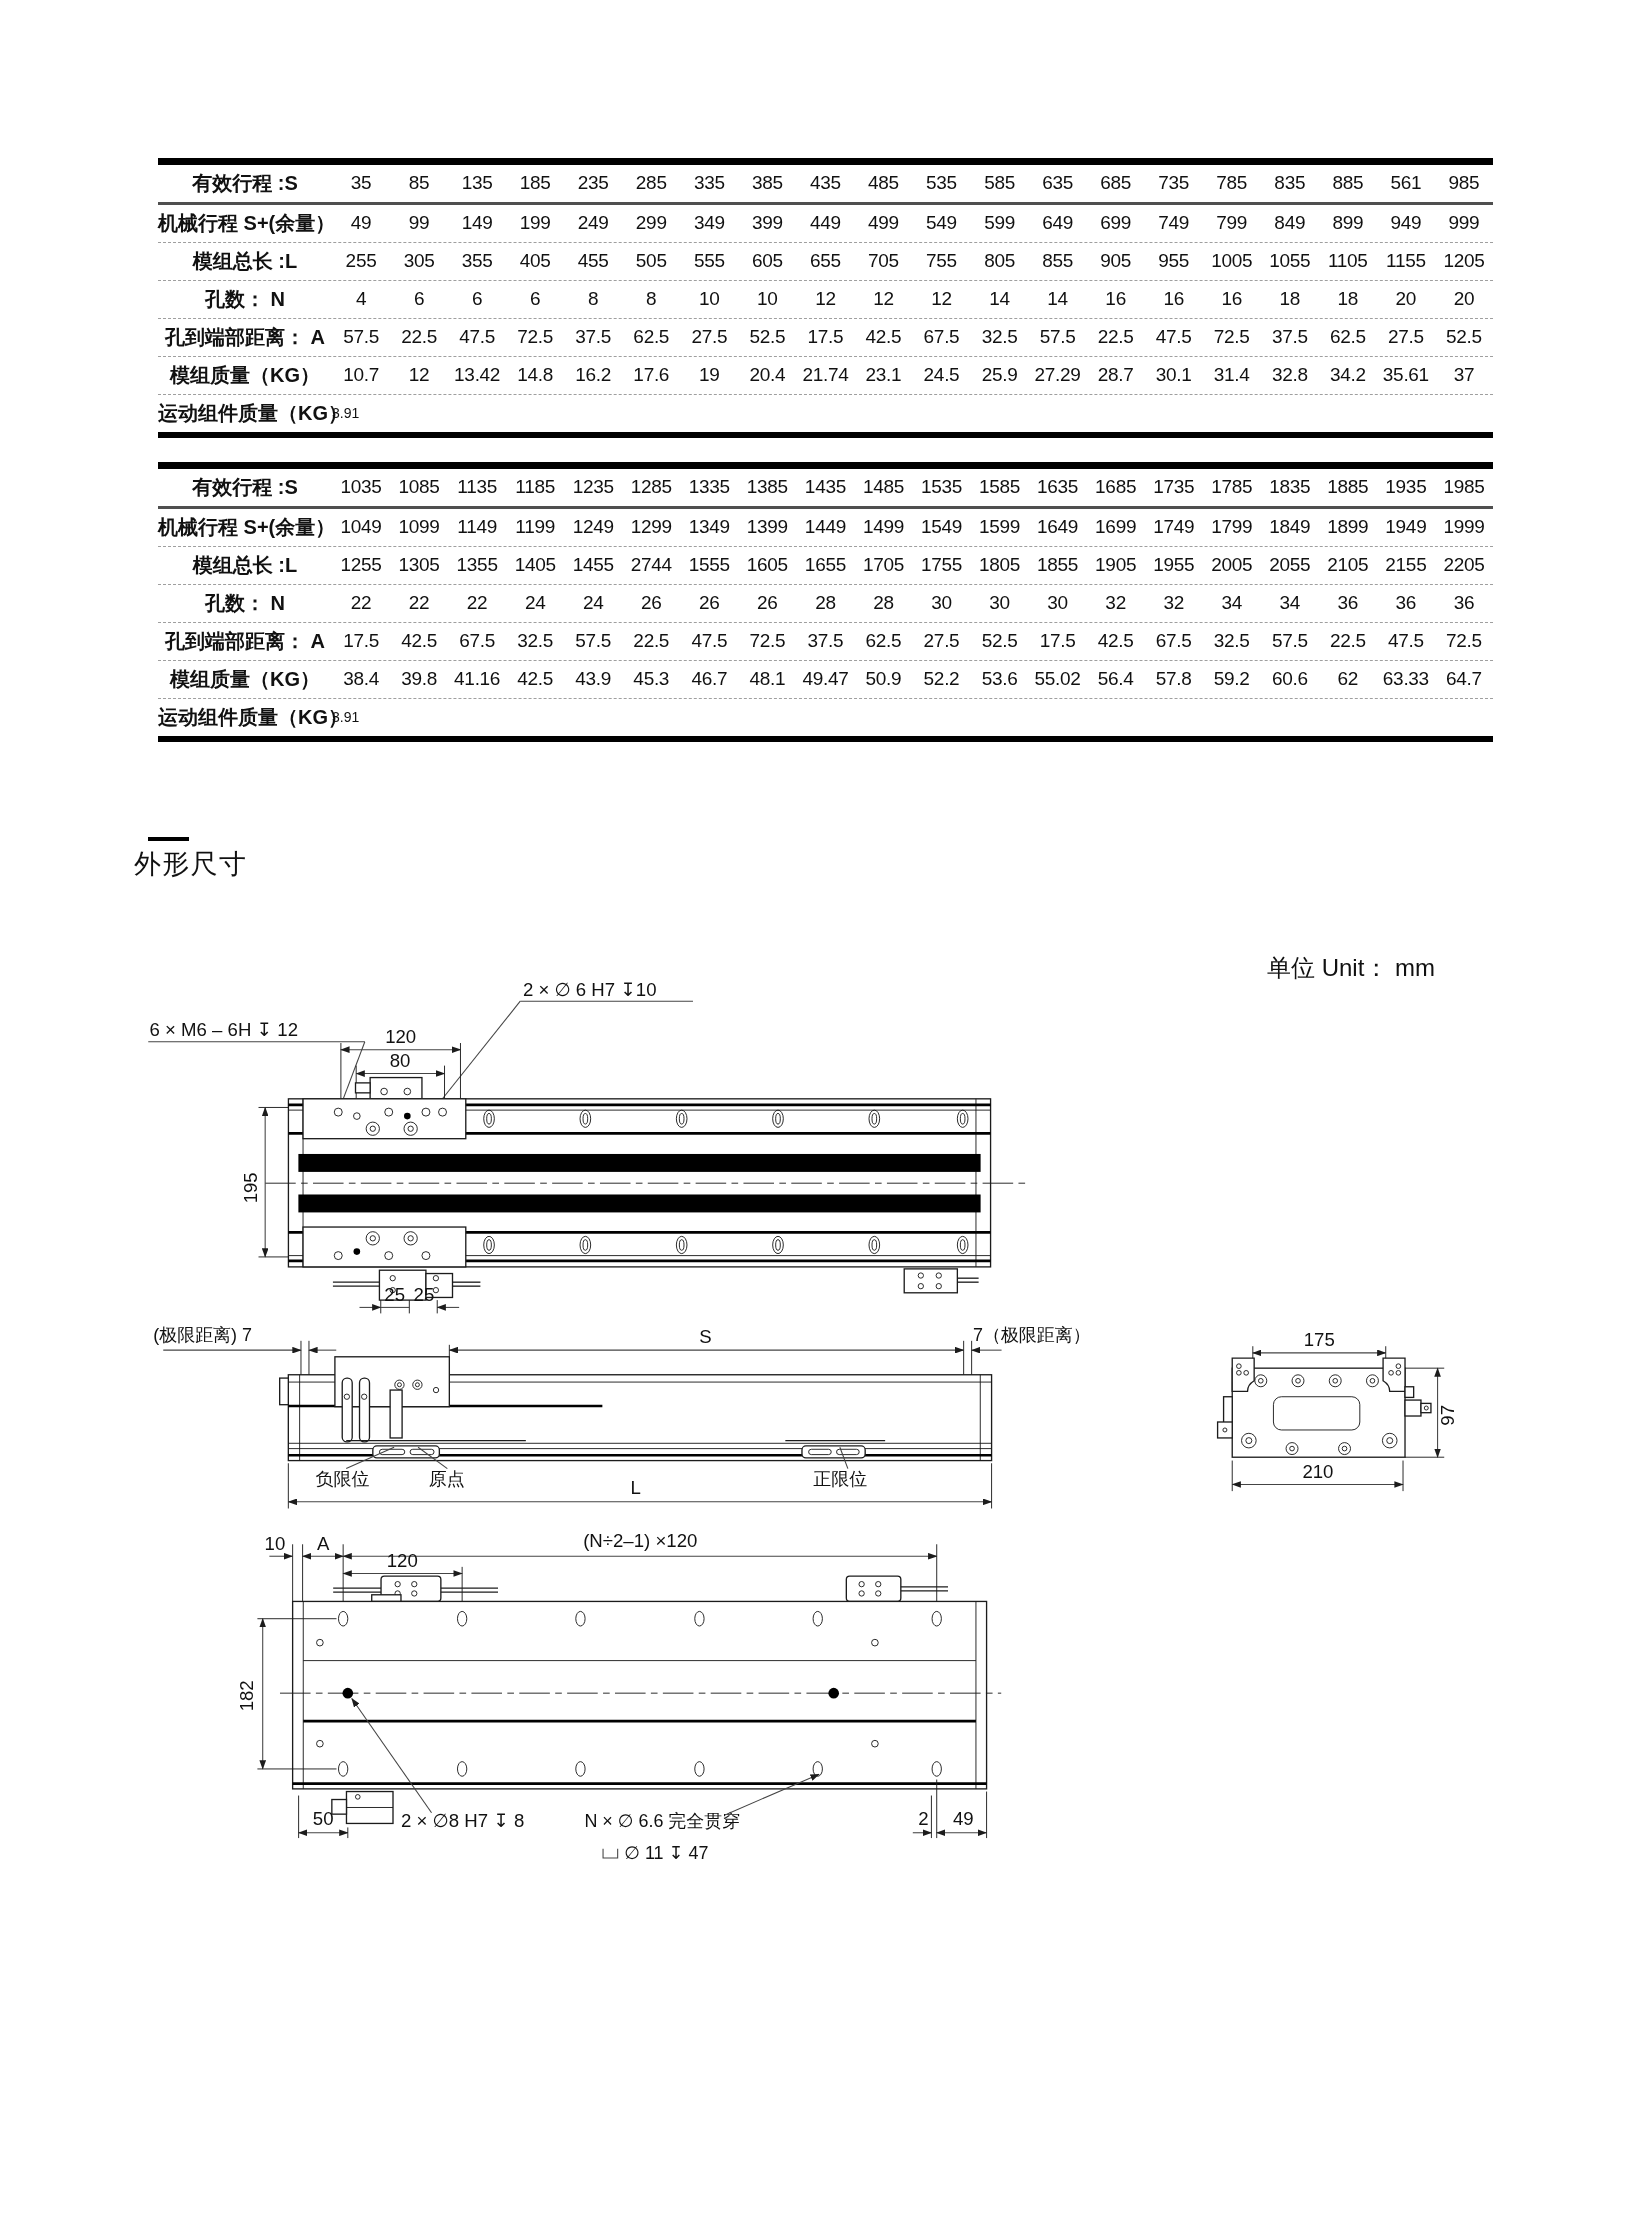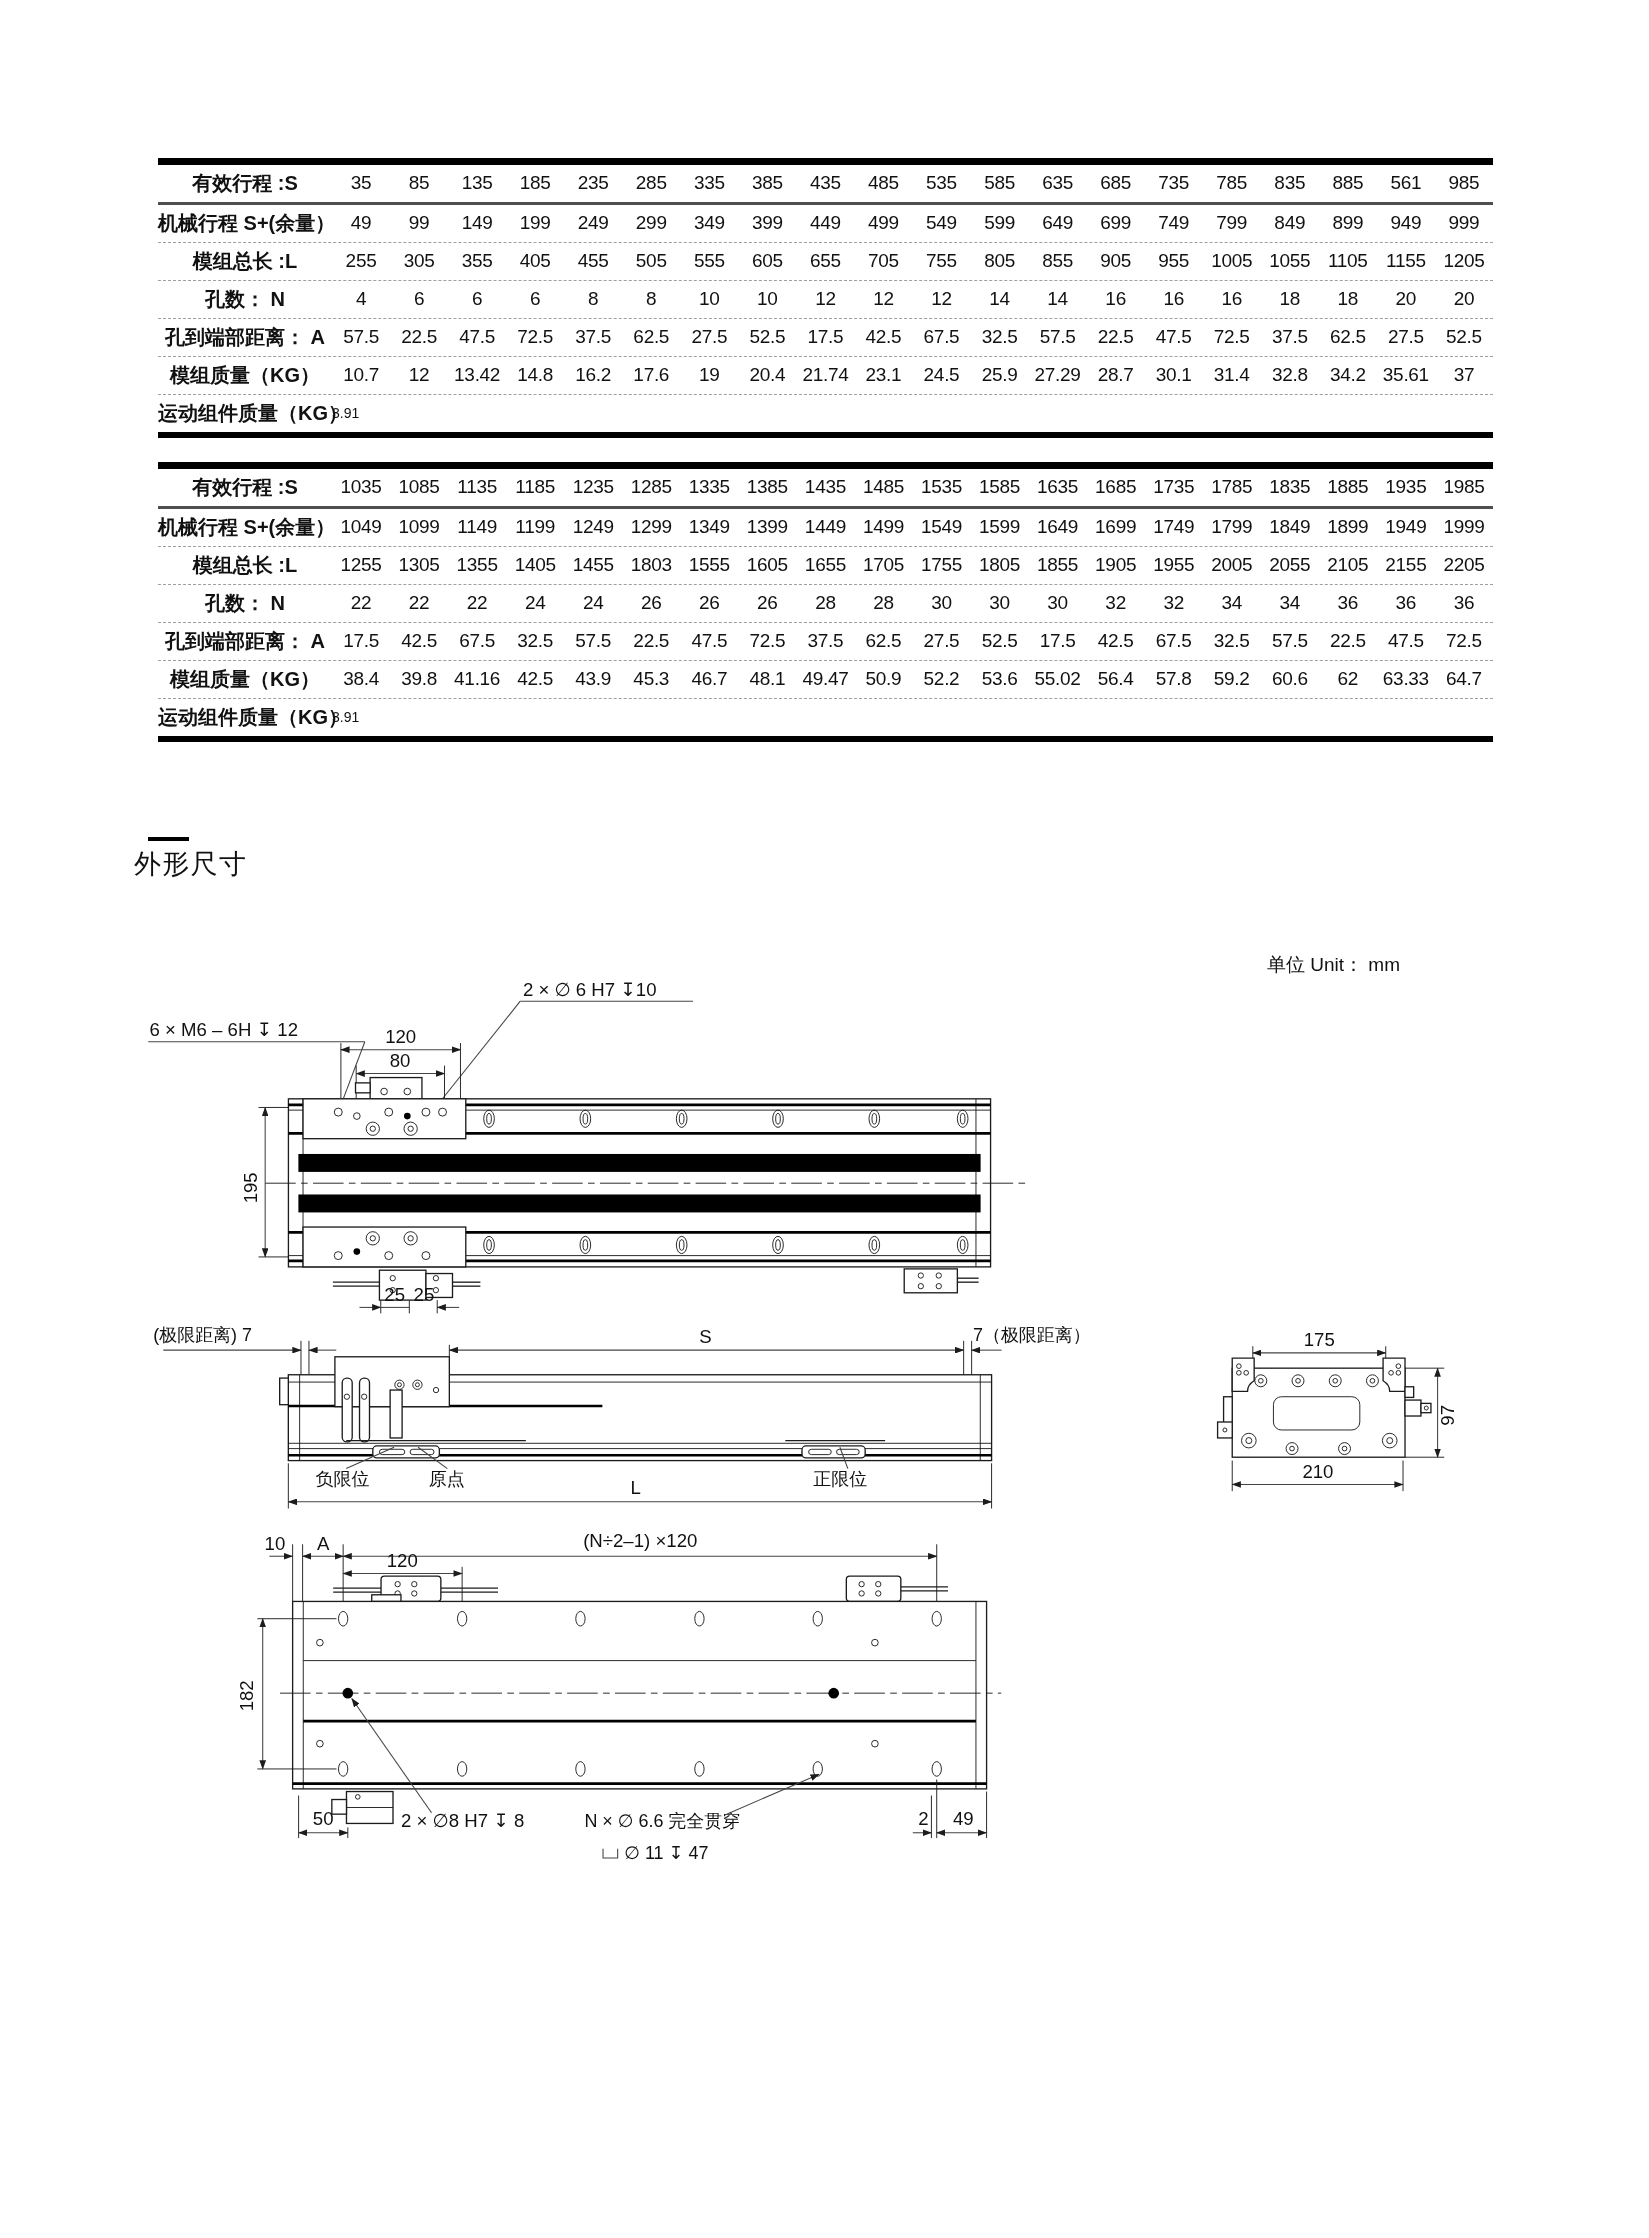--- a/index.html
+++ b/index.html
@@ -14,21 +14,21 @@
   .t-row{display:flex;align-items:center;height:37px;}
   .sep-solid{border-top:3.3px solid #4f4f4f;}
   .sep-dash{border-top:1.3px dashed #9f9f9f;}
   .t-label{width:174px;text-align:center;font-weight:700;font-size:20px;white-space:nowrap;}
   .t-cell{flex:1;text-align:center;font-size:19px;letter-spacing:-0.3px;white-space:nowrap;}
   .t-span-cell{flex:1;text-align:left;font-size:14px;}
 
   
   .sec-line{position:absolute;left:148px;top:837px;width:41px;height:4px;background:#000;}
   .sec-title{position:absolute;left:134px;top:846px;font-size:27px;font-weight:400;letter-spacing:1.3px;}
-  .unit-label{position:absolute;left:1267px;top:952px;font-size:19px;}
+  .unit-label{position:absolute;left:1267px;top:952px;font-size:24px;}
   .footer-note{position:absolute;left:201px;top:1861px;font-size:22.6px;letter-spacing:0.7px;}
 
   
   svg{position:absolute;overflow:visible;}
   #top-view{left:120px;top:958px;}
   #side-view{left:120px;top:1320px;}
   #end-view{left:1197px;top:1320px;}
   #bottom-view{left:120px;top:1523px;}
   .ln{stroke:#1c1c1c;stroke-width:2;fill:none;}
   .thin{stroke:#1c1c1c;stroke-width:1.4;fill:none;}
@@ -238,21 +238,21 @@
         <div class="t-cell">1949</div>
         <div class="t-cell">1999</div>
       </div>
       <div class="t-row sep-dash">
         <div class="t-label">模组总长 :L</div>
         <div class="t-cell">1255</div>
         <div class="t-cell">1305</div>
         <div class="t-cell">1355</div>
         <div class="t-cell">1405</div>
         <div class="t-cell">1455</div>
-        <div class="t-cell">1803</div>
+        <div class="t-cell">2744</div>
         <div class="t-cell">1555</div>
         <div class="t-cell">1605</div>
         <div class="t-cell">1655</div>
         <div class="t-cell">1705</div>
         <div class="t-cell">1755</div>
         <div class="t-cell">1805</div>
         <div class="t-cell">1855</div>
         <div class="t-cell">1905</div>
         <div class="t-cell">1955</div>
         <div class="t-cell">2005</div>

